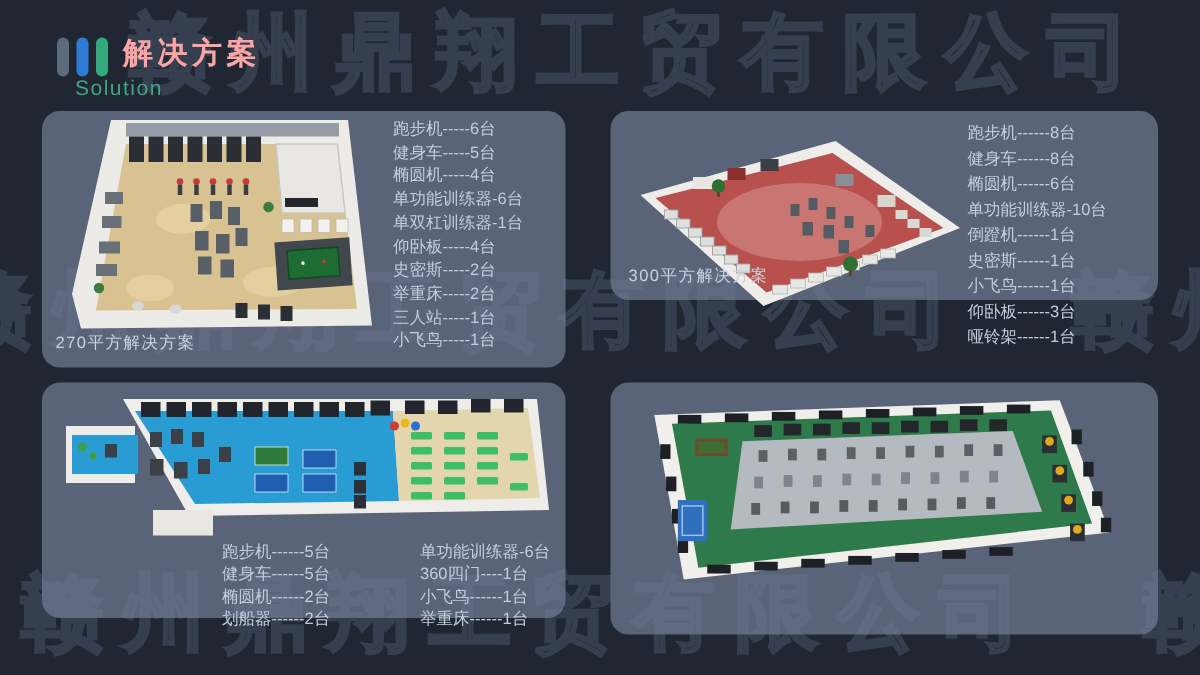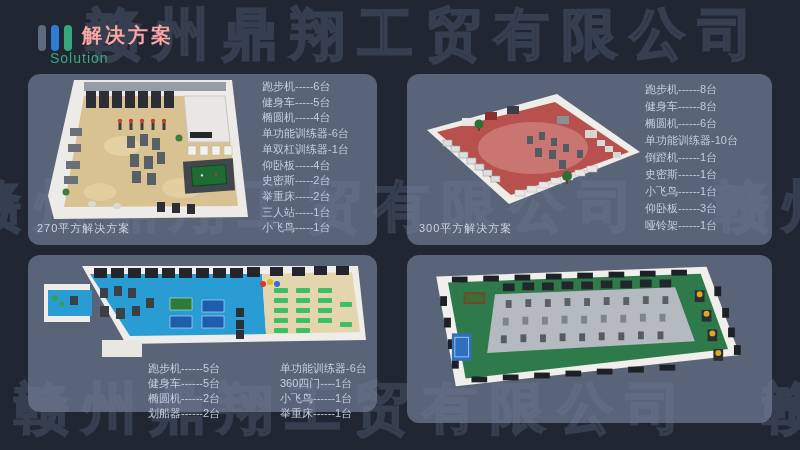--- a/index.html
+++ b/index.html
@@ -23,21 +23,21 @@
   .bars{position:absolute;left:0;top:3px;display:flex;gap:5px;}
   .bar{width:8px;height:26px;border-radius:4px;}
   .bar1{background:#5d6b7f;}
   .bar2{background:#2e7cd6;}
   .bar3{background:#35a97d;}
   .title{position:absolute;left:44px;top:0;font-size:20px;font-weight:bold;color:#fca5a5;letter-spacing:3px;white-space:nowrap;}
   .subtitle{position:absolute;left:12px;top:28px;font-size:14px;color:#3fa584;letter-spacing:1px;white-space:nowrap;}
   
   .panel{position:absolute;background:#5a6478;border-radius:12px;}
   .p1{left:28px;top:74px;width:349px;height:171px;text-decoration:underline;}
-  .p2{left:407px;top:74px;width:365px;height:171px;}
+  .p2{left:407px;top:74px;width:365px;height:126px;}
   .p3{left:28px;top:255px;width:349px;height:157px;}
   .p4{left:407px;top:255px;width:365px;height:168px;}
   .plan{position:absolute;z-index:2;}
   .plan1{left:4px;top:2px;}
   .plan2{left:0px;top:4px;}
   .plan3{left:2px;top:3px;}
   .plan4{left:3px;top:2px;}
   .eq-list{position:absolute;z-index:2;color:#c2cedd;font-size:11px;white-space:nowrap;}
   .list1{left:234px;top:5px;line-height:15.7px;}
   .list2{left:238px;top:7px;line-height:17px;}

